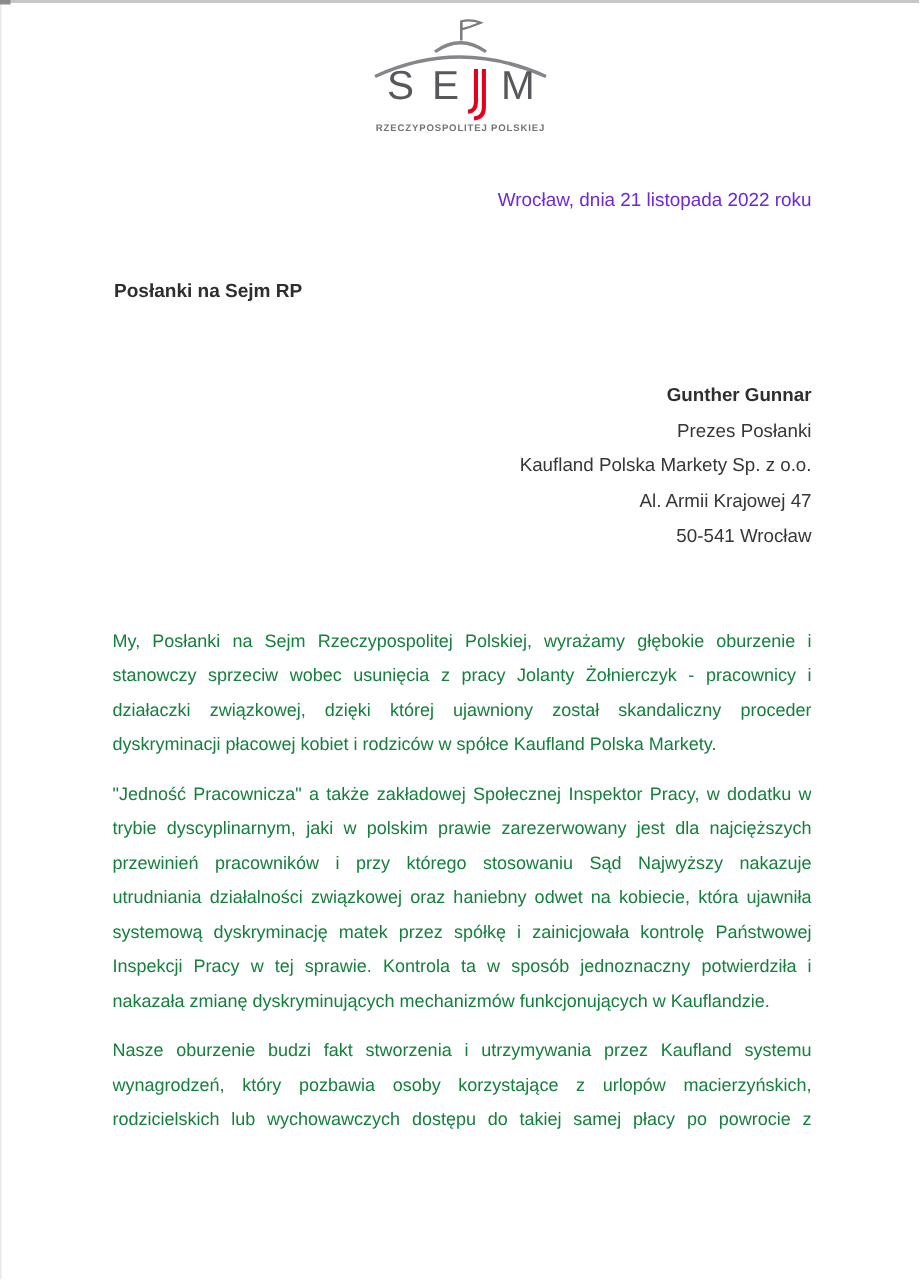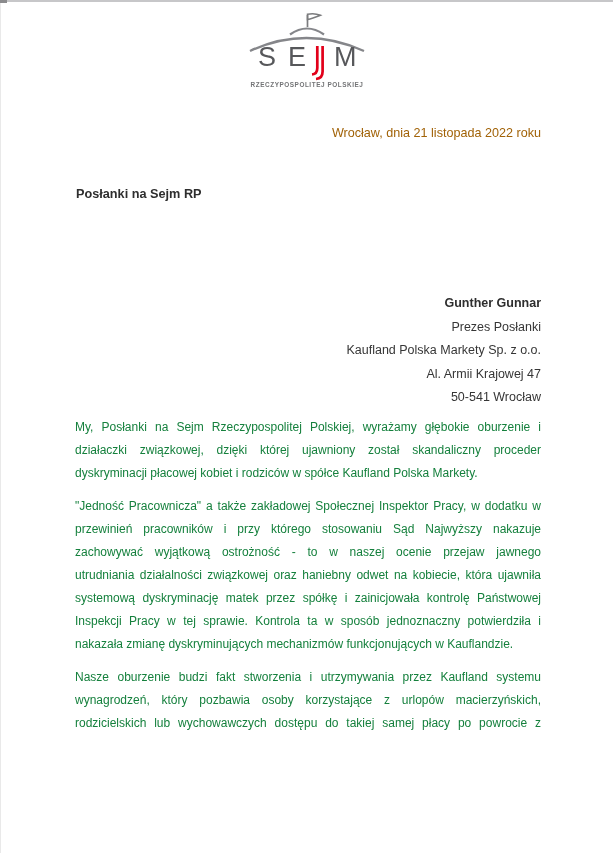--- a/index.html
+++ b/index.html
@@ -37,39 +37,38 @@
     letter-spacing: 0.55px;
     fill: #737476;
   }
 
   .date-line {
     position: absolute;
     top: 124px;
     right: 72px;
     font-size: 12.6px;
     line-height: 18px;
-    color: #a16207;
+    color: #6d28d9;
   }
   .sender {
     position: absolute;
     top: 187px;
     left: 76px;
     font-size: 12.7px;
     font-weight: 700;
     color: #2e2e2e;
   }
   .recipient {
     position: absolute;
     top: 252px;
     right: 72px;
     text-align: right;
     font-size: 12.5px;
     line-height: 23.5px;
     color: #363636;
-    margin-top: 40px;
   }
   .recipient .r-name { font-weight: 700; color: #2e2e2e; }
 
   .letter-body {
     position: absolute;
     top: 416px;
     left: 75px;
     width: 466px;
     font-size: 12px;
     color: #15803d;
@@ -125,27 +124,28 @@
     <div class="r-name">Gunther Gunnar</div>
     <div>Prezes Posłanki</div>
     <div>Kaufland Polska Markety Sp. z o.o.</div>
     <div>Al. Armii Krajowej 47</div>
     <div>50-541 Wrocław</div>
   </div>
 
   <div class="letter-body">
     <div class="para">
         <div class="line">My, Posłanki na Sejm Rzeczypospolitej Polskiej, wyrażamy głębokie oburzenie i</div>
+        <div class="line">stanowczy sprzeciw wobec usunięcia z pracy Jolanty Żołnierczyk - pracownicy i</div>
         <div class="line">działaczki związkowej, dzięki której ujawniony został skandaliczny proceder</div>
         <div class="line last">dyskryminacji płacowej kobiet i rodziców w spółce Kaufland Polska Markety.</div>
       </div>
     <div class="para">
         <div class="line">"Jedność Pracownicza" a także zakładowej Społecznej Inspektor Pracy, w dodatku w</div>
+        <div class="line">trybie dyscyplinarnym, jaki w polskim prawie zarezerwowany jest dla najcięższych</div>
         <div class="line">przewinień pracowników i przy którego stosowaniu Sąd Najwyższy nakazuje</div>
-        <div class="line">zachowywać wyjątkową ostrożność - to w naszej ocenie przejaw jawnego</div>
         <div class="line">utrudniania działalności związkowej oraz haniebny odwet na kobiecie, która ujawniła</div>
         <div class="line">systemową dyskryminację matek przez spółkę i zainicjowała kontrolę Państwowej</div>
         <div class="line">Inspekcji Pracy w tej sprawie. Kontrola ta w sposób jednoznaczny potwierdziła i</div>
         <div class="line last">nakazała zmianę dyskryminujących mechanizmów funkcjonujących w Kauflandzie.</div>
       </div>
     <div class="para">
         <div class="line">Nasze oburzenie budzi fakt stworzenia i utrzymywania przez Kaufland systemu</div>
         <div class="line">wynagrodzeń, który pozbawia osoby korzystające z urlopów macierzyńskich,</div>
         <div class="line">rodzicielskich lub wychowawczych dostępu do takiej samej płacy po powrocie z</div>
       </div>

